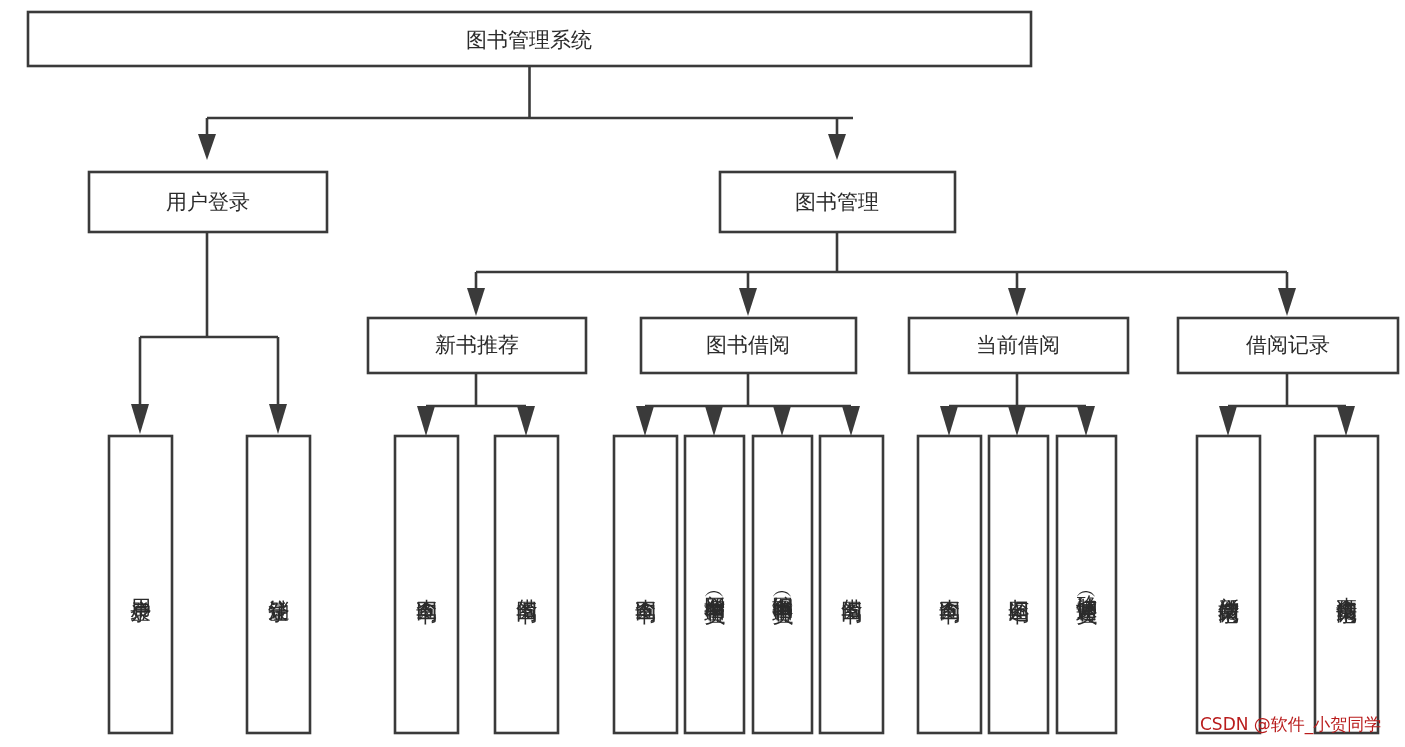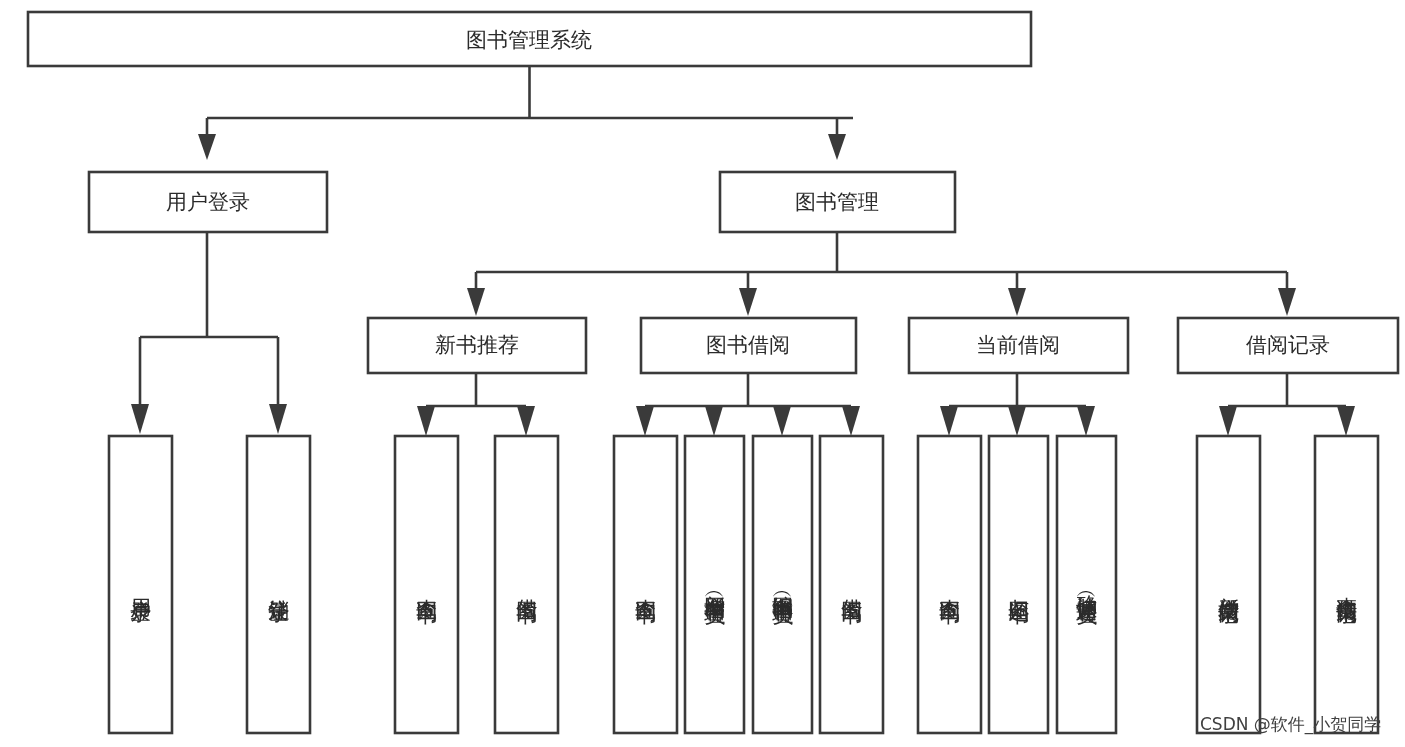--- a/index.html
+++ b/index.html
@@ -60,21 +60,21 @@
     letter-spacing: 1.5px;
     white-space: nowrap;
     text-align: center;
     pointer-events: none;
     user-select: none;
   }
   .watermark {
     position: absolute;
     font-family: "DejaVu Sans", "Liberation Sans", sans-serif;
     font-size: 17px;
-    color: #404040;
+    color: #b91c1c;
     white-space: nowrap;
     user-select: none;
   }
 </style>
 </head>
 <body>
 
 <div id="diagram-root">
 
   <svg id="tree-svg" viewBox="0 0 1405 747" xmlns="http://www.w3.org/2000/svg">

